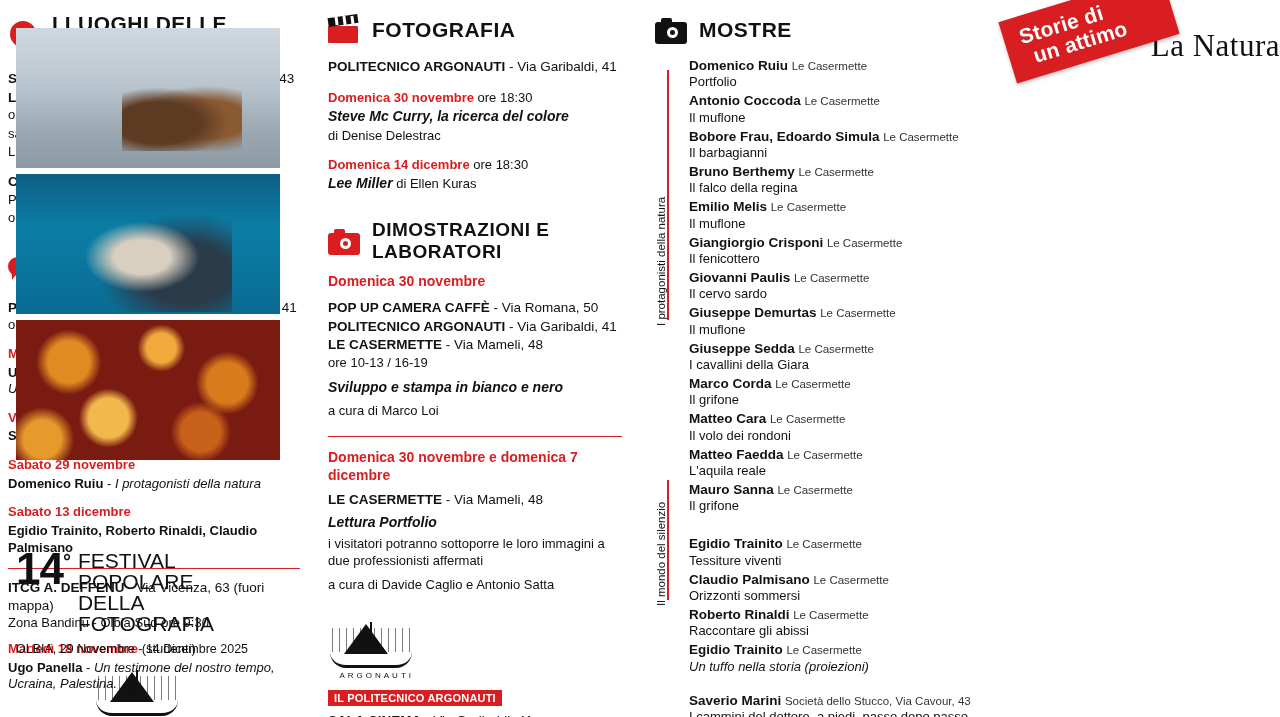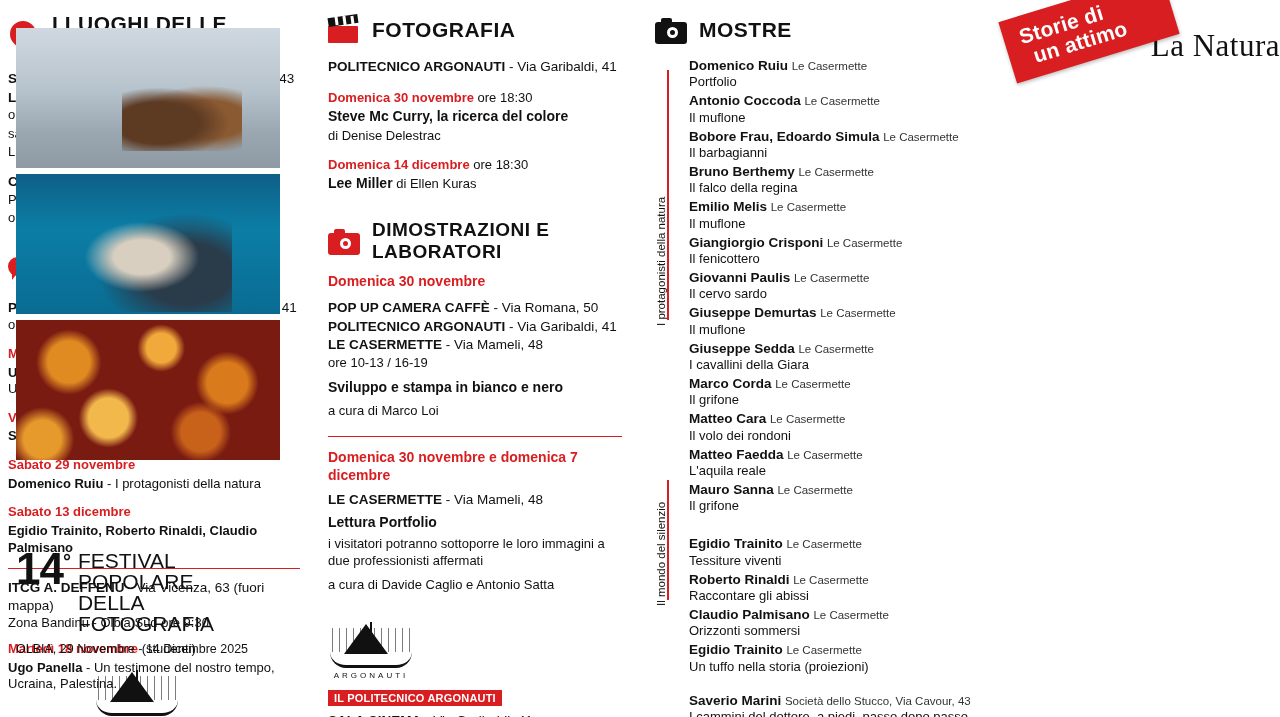--- a/index.html
+++ b/index.html
@@ -65,21 +65,21 @@
   .ico-clap .s1{left:7px}.ico-clap .s2{left:15px}.ico-clap .s3{left:23px}
   
   .ico-cam .body{width:32px;height:22px;background:#d81e20;position:absolute;left:0;top:10px;border-radius:3px;}
   .ico-cam .bump{width:11px;height:5px;background:#d81e20;position:absolute;left:6px;top:6px;border-radius:2px 2px 0 0;}
   .ico-cam .lens{width:11px;height:11px;border:3px solid #fff;border-radius:50%;position:absolute;left:12px;top:15px;}
   .ico-cam.black .body,.ico-cam.black .bump{background:#111;}
 
   
   .b  { font-weight:bold; }
   .red{ color:#d81e20; }
-  .ital { }
+  .ital { font-style:italic; }
   .p { font-size:13px; line-height:1.28; margin:0 0 2px 0; }
   .venue { font-size:13.5px; line-height:1.3; margin:0 0 1px 0; }
   .blk { margin-bottom:12px; }
   hr.rule { border:none; border-top:1px solid #d81e20; margin:12px 0 10px 0; }
 
   
   .mostre-wrap { position:relative; padding-left:38px; }
   .vbar { position:absolute; left:16px; width:2px; background:#d81e20; }
   .vlabel {
     position:absolute; left:-4px; transform-origin:left top;
@@ -141,21 +141,21 @@
   
   .ship { width:86px; height:62px; position:relative; }
   .ship .hull {
     position:absolute; left:2px; bottom:12px; width:82px; height:16px;
     border-bottom:3px solid #111; border-radius:0 0 40px 40px;
   }
   .ship .sail1{position:absolute;left:16px;bottom:26px;width:0;height:0;border-left:22px solid transparent;border-right:22px solid transparent;border-bottom:30px solid #111;}
   .ship .mast{position:absolute;left:42px;bottom:26px;width:2px;height:32px;background:#111;}
   .ship .lines{position:absolute;left:4px;bottom:28px;width:78px;height:24px;
     background:repeating-linear-gradient(90deg,#111 0 1px, transparent 1px 7px); opacity:.55;}
-  .ship .cap{position:absolute;left:0;bottom:0;width:86px;text-align:center;font-size:8px;letter-spacing:3px;}
+  .ship .cap{position:absolute;left:0;bottom:0;width:86px;text-align:right;font-size:8px;letter-spacing:3px;}
 
   .logo-block { margin-top:12px; }
   .tag-red {
     display:inline-block; background:#d81e20; color:#fff; font-weight:bold;
     font-size:11px; padding:2px 6px; letter-spacing:.2px;
   }
 </style>
 </head>
 <body>
 
@@ -332,22 +332,22 @@
         <div class="entry"><span class="name">Giuseppe Demurtas</span> <span class="place">Le Casermette</span><span class="work">Il muflone</span></div>
         <div class="entry"><span class="name">Giuseppe Sedda</span> <span class="place">Le Casermette</span><span class="work">I cavallini della Giara</span></div>
         <div class="entry"><span class="name">Marco Corda</span> <span class="place">Le Casermette</span><span class="work">Il grifone</span></div>
         <div class="entry"><span class="name">Matteo Cara</span> <span class="place">Le Casermette</span><span class="work">Il volo dei rondoni</span></div>
         <div class="entry"><span class="name">Matteo Faedda</span> <span class="place">Le Casermette</span><span class="work">L'aquila reale</span></div>
         <div class="entry"><span class="name">Mauro Sanna</span> <span class="place">Le Casermette</span><span class="work">Il grifone</span></div>
       </div>
 
       <div style="margin-top:22px">
         <div class="entry"><span class="name">Egidio Trainito</span> <span class="place">Le Casermette</span><span class="work">Tessiture viventi</span></div>
+        <div class="entry"><span class="name">Claudio Palmisano</span> <span class="place">Le Casermette</span><span class="work">Orizzonti sommersi</span></div>
         <div class="entry"><span class="name">Roberto Rinaldi</span> <span class="place">Le Casermette</span><span class="work">Raccontare gli abissi</span></div>
-        <div class="entry"><span class="name">Claudio Palmisano</span> <span class="place">Le Casermette</span><span class="work">Orizzonti sommersi</span></div>
         <div class="entry"><span class="name">Egidio Trainito</span> <span class="place">Le Casermette</span><span class="work ital">Un tuffo nella storia (proiezioni)</span></div>
       </div>
 
       <div style="margin-top:18px">
         <div class="entry">
           <span class="name">Saverio Marini</span> <span class="place">Società dello Stucco, Via Cavour, 43</span>
           <span class="work">I cammini del dottore, a piedi, passo dopo passo, lungo i sentieri d'Europa.</span>
           
         </div>
 

